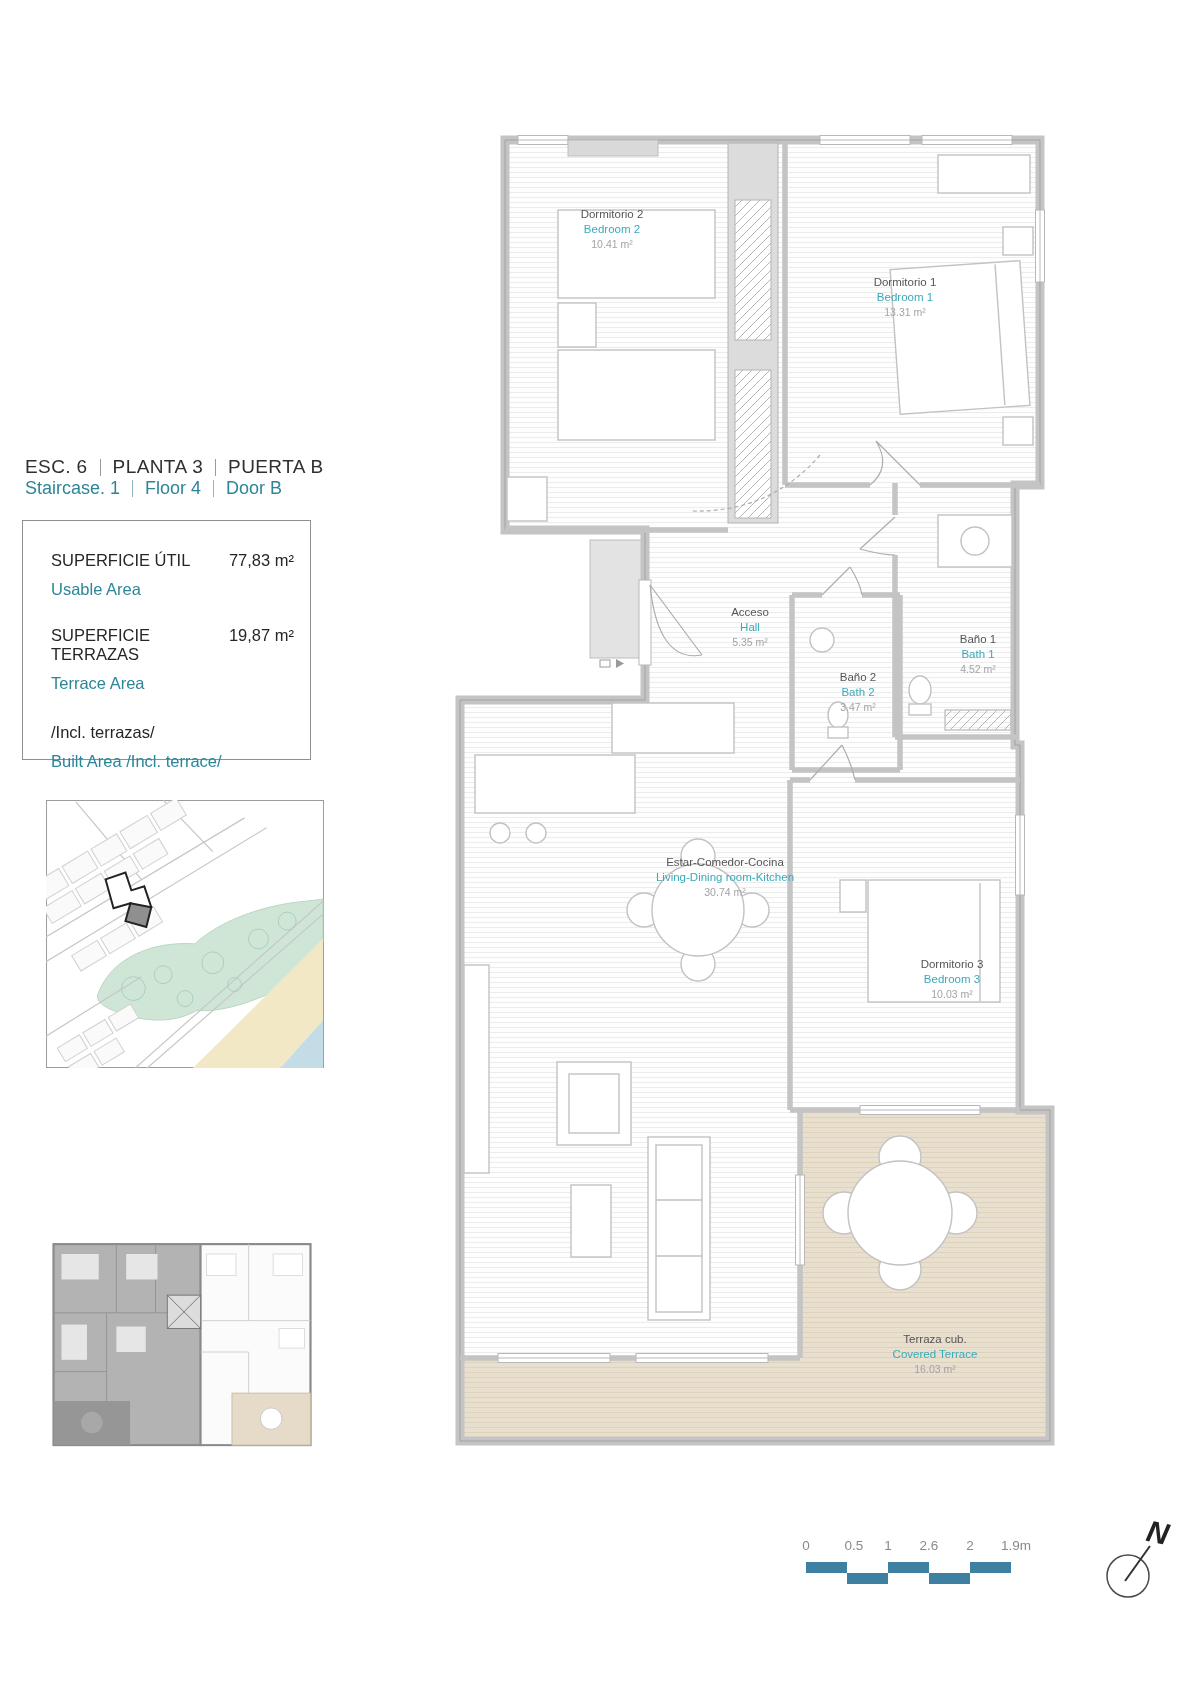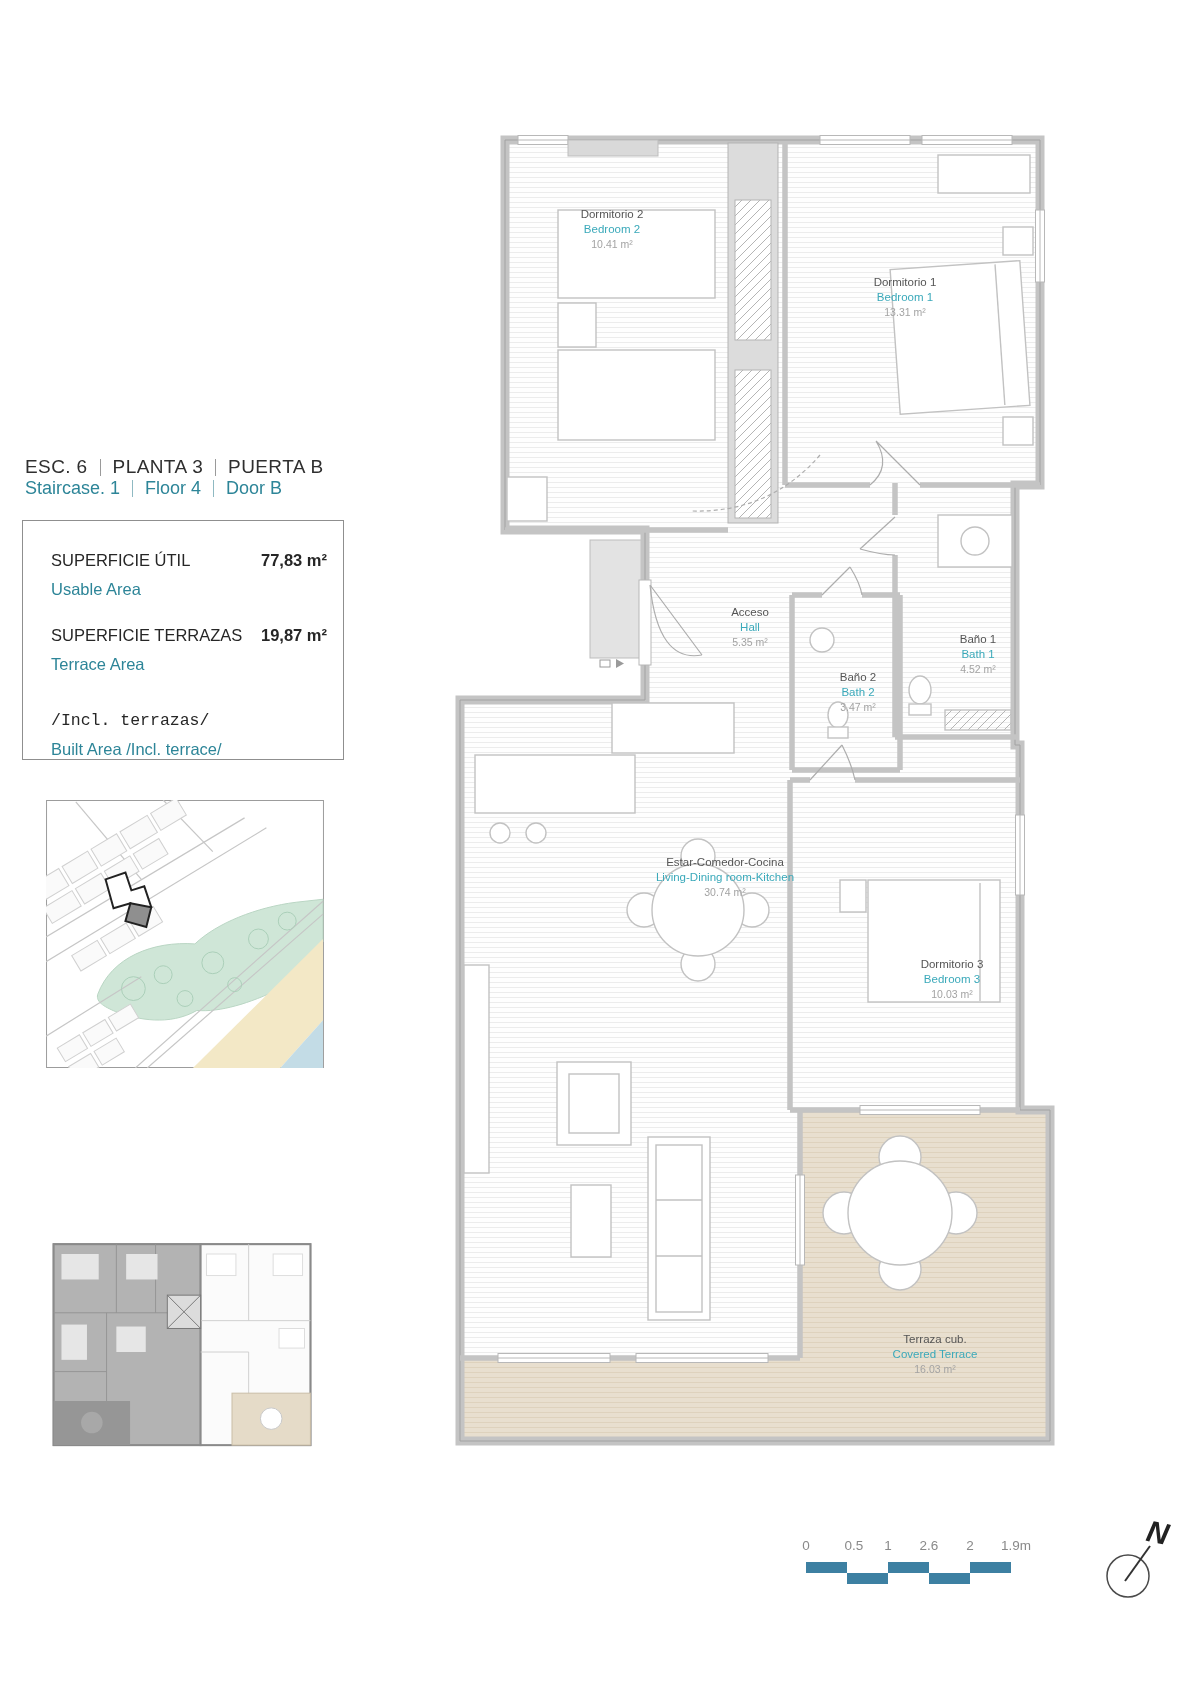--- a/index.html
+++ b/index.html
@@ -5,26 +5,26 @@
   html,body{margin:0;padding:0;background:#fff;}
   .canvas{position:relative;width:1203px;height:1704px;background:#ffffff;overflow:hidden;
           font-family:"Liberation Sans",sans-serif;}
   
   .hdr{position:absolute;left:25px;top:456px;white-space:nowrap;}
   .hdr1{font-size:19px;color:#2f2f2f;letter-spacing:.4px;}
   .hdr2{font-size:18px;color:#2d8598;}
   .vbar{display:inline-block;width:1px;height:17px;background:#9a9a9a;margin:0 12px;vertical-align:-3px;}
   .vbar.t{background:#8fb9c2;}
   
-  .areas{position:absolute;left:22px;top:520px;width:322px;height:240px;box-sizing:border-box;
+  .areas{position:absolute;left:22px;top:520px;width:289px;height:240px;box-sizing:border-box;
          border:1px solid #8f8f8f;padding:30px 16px 0 28px;}
   .arow{display:flex;justify-content:space-between;font-size:16.5px;color:#262626;}
-  .arow .val{margin-left:8px;white-space:nowrap;font-weight:bold;}
+  .arow .val{margin-left:8px;white-space:nowrap;}
   .sub{font-size:16.5px;color:#2d8598;margin-top:10px;}
-  .subk{font-size:16.5px;color:#262626;margin-top:10px;font-family:Liberation Mono, monospace;}
+  .subk{font-size:16.5px;color:#262626;margin-top:3px;}
   .gap{height:27px;}
   
   .map{position:absolute;left:46px;top:800px;}
   .keyplan{position:absolute;left:45px;top:1205px;}
   .plan{position:absolute;left:440px;top:115px;}
   
   .t-es{font:11.5px "Liberation Sans",sans-serif;fill:#555;text-anchor:middle;}
   .t-en{font:11.5px "Liberation Sans",sans-serif;fill:#3aa9ba;text-anchor:middle;}
   .t-ar{font:10.5px "Liberation Sans",sans-serif;fill:#a3a3a3;text-anchor:middle;}
   

